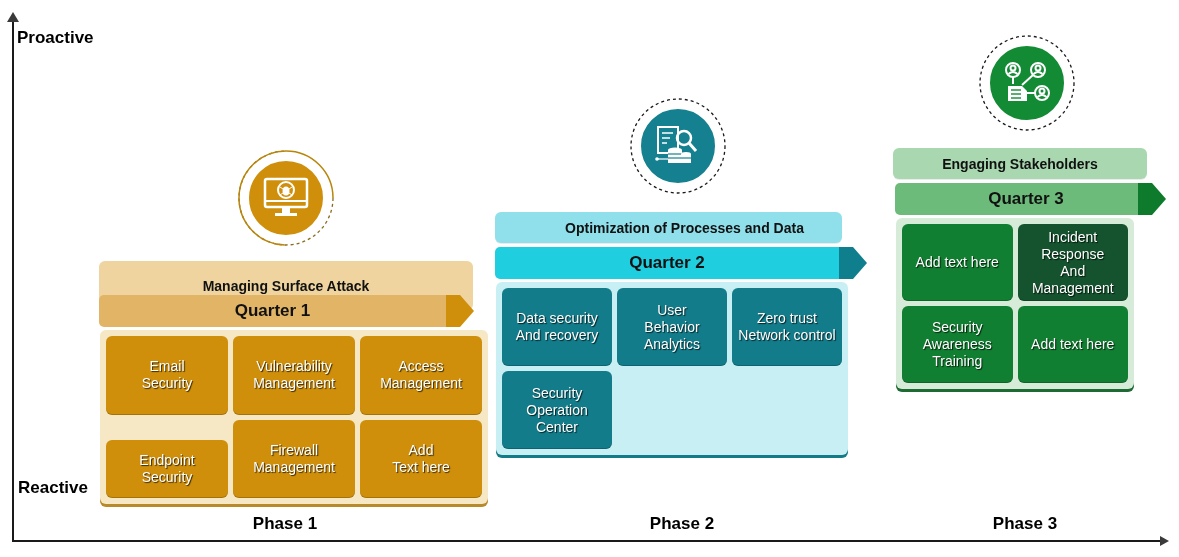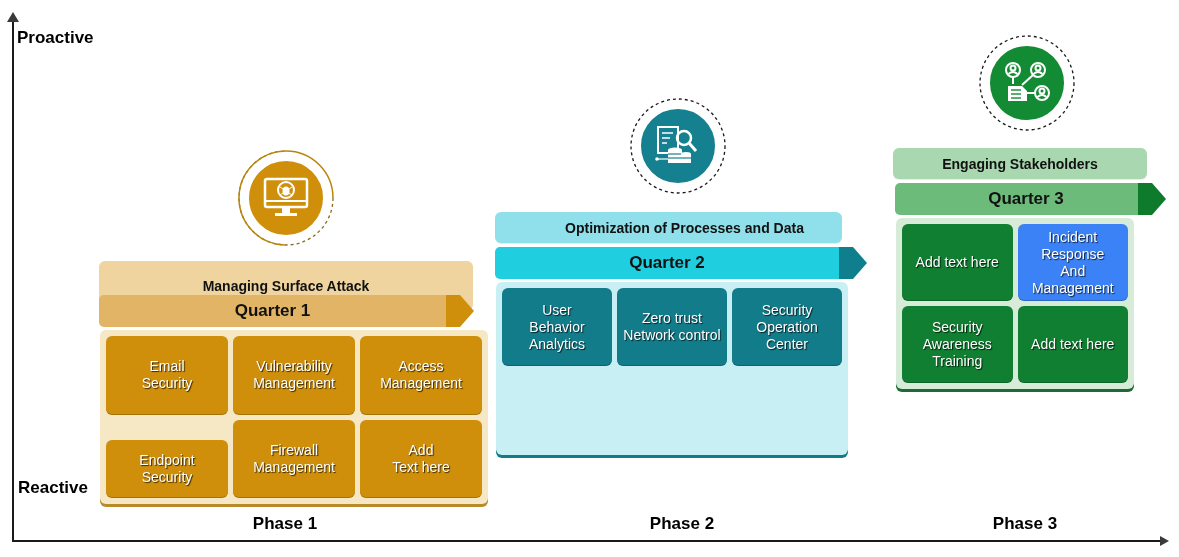--- a/index.html
+++ b/index.html
@@ -125,20 +125,22 @@
   <div class="abs title-bar" style="left:495px;top:212px;width:347px;height:31px;background:#8fe0eb;padding-left:32px;">Optimization of Processes and Data</div>
 
   <div class="abs quarter-bar" style="left:495px;top:247px;width:372px;height:32px;">
     <div class="quarter-main" style="background:#1fcfe0;">Quarter 2</div>
     <svg class="quarter-tip" width="28" height="32" viewBox="0 0 28 32">
       <polygon points="0,0 14,0 28,16 14,32 0,32" fill="#0f7f8d"></polygon>
     </svg>
   </div>
 
   <div class="abs panel" style="left:496px;top:282px;width:352px;height:173px;background:#c8f0f4;grid-template-columns:repeat(3,1fr);grid-template-rows:1fr 1fr;box-shadow:0 3px 0 #137b88;">
+    <div class="cell" style="background:#137c8a;">Data security
+And recovery</div>
     <div class="cell" style="background:#137c8a;">User
 Behavior
 Analytics</div>
     <div class="cell" style="background:#137c8a;">Zero trust
 Network control</div>
     <div class="cell" style="background:#137c8a;">Security
 Operation
 Center</div>
   </div>
 
@@ -180,21 +182,21 @@
 
   <div class="abs quarter-bar" style="left:895px;top:183px;width:271px;height:32px;">
     <div class="quarter-main" style="background:#6dbb7b;padding-left:19px;">Quarter 3</div>
     <svg class="quarter-tip" width="28" height="32" viewBox="0 0 28 32">
       <polygon points="0,0 14,0 28,16 14,32 0,32" fill="#0d7a2c"></polygon>
     </svg>
   </div>
 
   <div class="abs panel" style="left:896px;top:218px;width:238px;height:171px;background:#d6ecd8;grid-template-columns:repeat(2,1fr);grid-template-rows:1fr 1fr;box-shadow:0 3px 0 #1d6b33;">
     <div class="cell" style="background:#117f31;">Add text here</div>
-    <div class="cell" style="background:#3b82f6;">Incident
+    <div class="cell" style="background:#14532d;">Incident
 Response
 And
 Management</div>
     <div class="cell" style="background:#117f31;">Security
 Awareness
 Training</div>
     <div class="cell" style="background:#117f31;">Add text here</div>
   </div>
 
   <div class="abs phase-label" style="left:925px;top:514px;">Phase 3</div>

